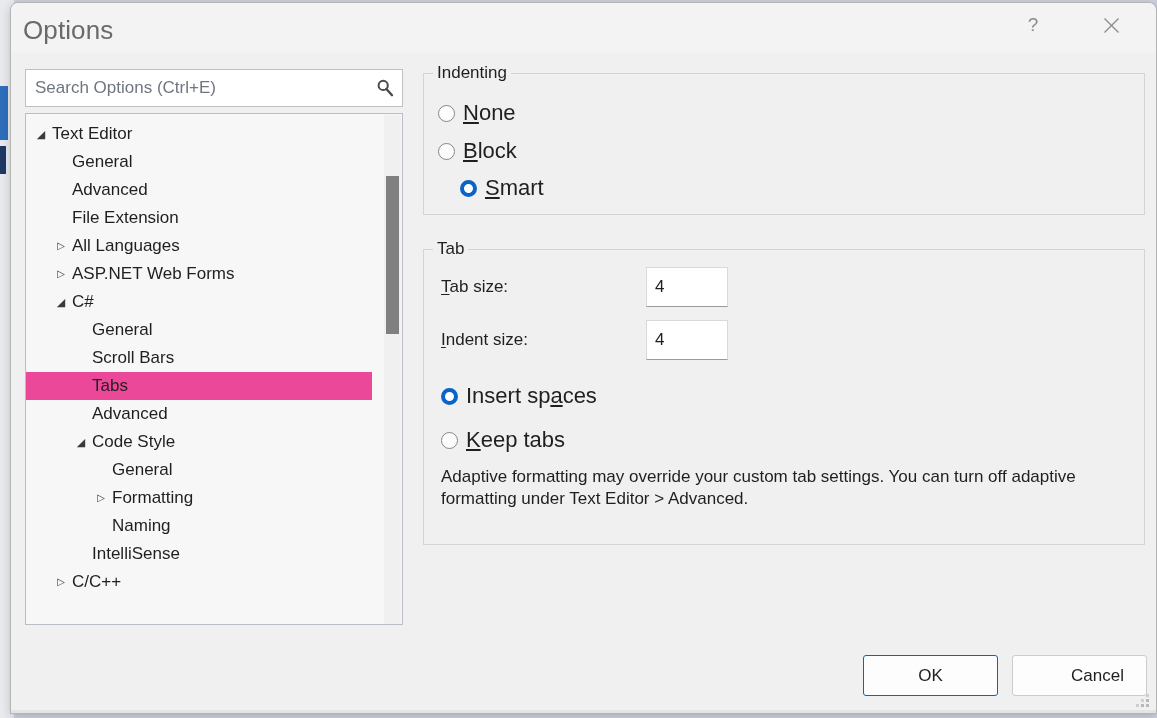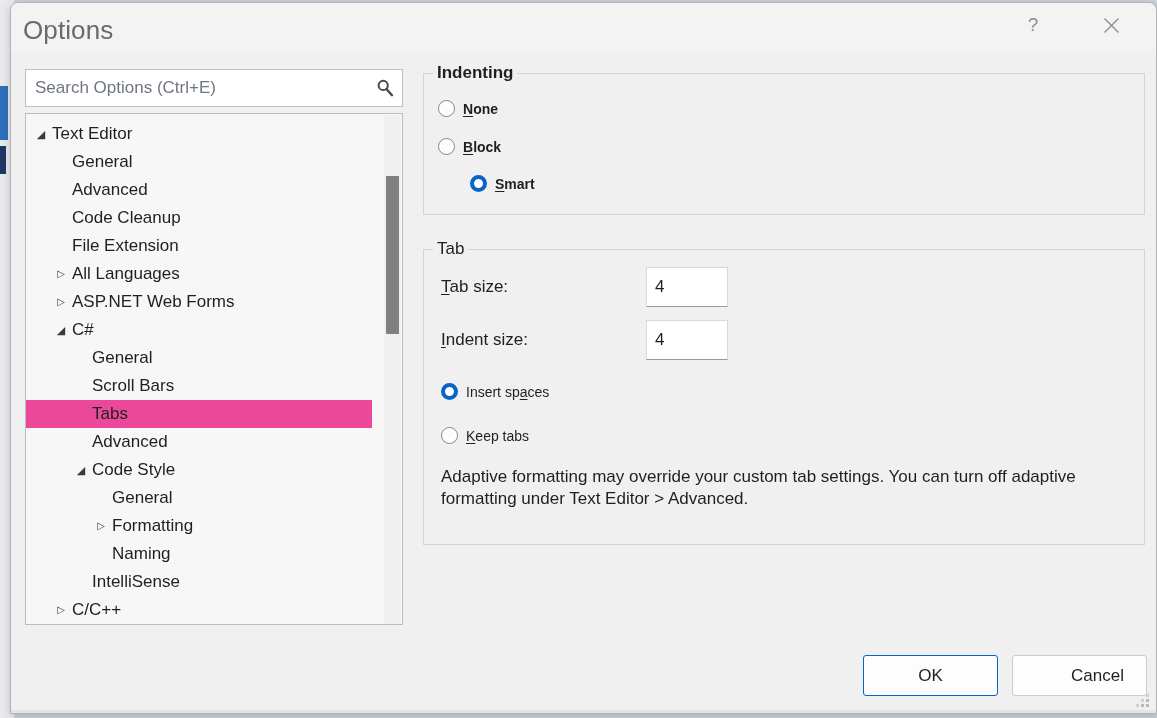--- a/index.html
+++ b/index.html
@@ -119,28 +119,28 @@
     position: absolute;
     border: 1px solid #d4d4d4;
   }
   .group-legend {
     position: absolute; top: -11px; left: 9px;
     background: #f0f0f0;
     padding: 0 4px;
     font-size: 17px; color: #1f1f1f;
     white-space: nowrap;
   }
-  #group-indenting { left: 412px; top: 70px; width: 722px; height: 142px; font-weight: bold; }
+  #group-indenting { left: 412px; top: 70px; width: 722px; height: 142px; }
   #group-tab       { left: 412px; top: 246px; width: 722px; height: 296px; }
 
   .radio-row {
     position: absolute;
     display: flex; align-items: center;
     cursor: default; user-select: none;
-    font-size: 14px; color: #1f1f1f;
+    font-size: 22px; color: #1f1f1f;
     white-space: nowrap;
   }
   .radio-dot {
     width: 17px; height: 17px; border-radius: 50%;
     border: 1.6px solid #868686;
     background: #fdfdfd;
     margin-right: 8px;
     flex: 0 0 auto;
     position: relative;
   }
@@ -227,21 +227,20 @@
         <line x1="11.4" y1="11" x2="17" y2="17.2" stroke="#4a4a4a" stroke-width="2.4" stroke-linecap="round"></line>
       </svg>
     </span>
   </div>
 
   <div id="tree-panel">
     <div id="tree-list">
         <div class="tree-item"><span class="tw" style="left: 8px; font-size: 11px;">◢</span><span class="tree-label" style="margin-left: 26px;">Text Editor</span></div>
         <div class="tree-item"><span class="tree-label" style="margin-left: 46px;">General</span></div>
         <div class="tree-item"><span class="tree-label" style="margin-left: 46px;">Advanced</span></div>
-        <div class="tree-item"><span class="tree-label" style="margin-left: 46px;">Code Cleanup</span></div>
         <div class="tree-item"><span class="tree-label" style="margin-left: 46px;">File Extension</span></div>
         <div class="tree-item"><span class="tw" style="left: 28px;">▷</span><span class="tree-label" style="margin-left: 46px;">All Languages</span></div>
         <div class="tree-item"><span class="tw" style="left: 28px;">▷</span><span class="tree-label" style="margin-left: 46px;">ASP.NET Web Forms</span></div>
         <div class="tree-item"><span class="tw" style="left: 28px; font-size: 11px;">◢</span><span class="tree-label" style="margin-left: 46px;">C#</span></div>
         <div class="tree-item"><span class="tree-label" style="margin-left: 66px;">General</span></div>
         <div class="tree-item"><span class="tree-label" style="margin-left: 66px;">Scroll Bars</span></div>
         <div class="tree-item selected"><span class="tree-label" style="margin-left: 66px;">Tabs</span></div>
         <div class="tree-item"><span class="tree-label" style="margin-left: 66px;">Advanced</span></div>
         <div class="tree-item"><span class="tw" style="left: 48px; font-size: 11px;">◢</span><span class="tree-label" style="margin-left: 66px;">Code Style</span></div>
         <div class="tree-item"><span class="tree-label" style="margin-left: 86px;">General</span></div>
@@ -261,21 +260,21 @@
     <label class="radio-row" style="left:14px; top:26px;">
       <span class="radio-dot"></span>
       <span><span class="acc">N</span><span>one</span></span>
     </label>
 
     <label class="radio-row" style="left:14px; top:64px;">
       <span class="radio-dot"></span>
       <span><span class="acc">B</span><span>lock</span></span>
     </label>
 
-    <label class="radio-row" style="left:14px; top:101px;padding-left:32px;">
+    <label class="radio-row" style="left:4px; top:101px;padding-left:32px;">
       <span class="radio-dot checked"></span>
       <span><span class="acc">S</span><span>mart</span></span>
     </label>
   </div>
 
   <div class="groupbox" id="group-tab">
     <span class="group-legend">Tab</span>
   </div>
 
   <div class="field-label" style="left:430px; top:274px;"><span class="acc">T</span><span>ab size:</span></div>

